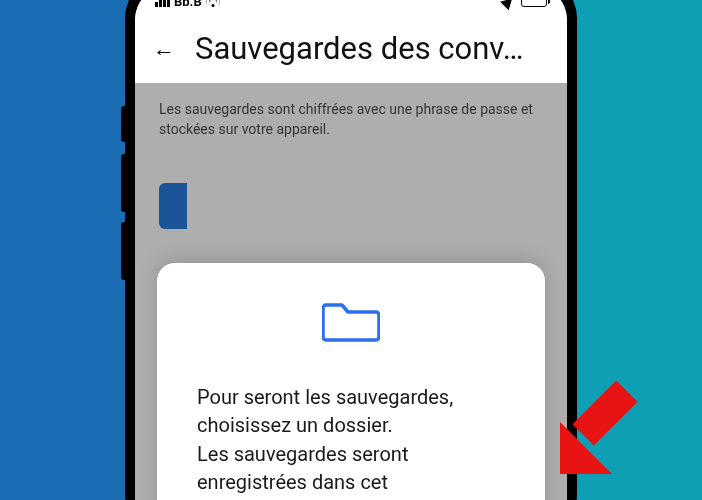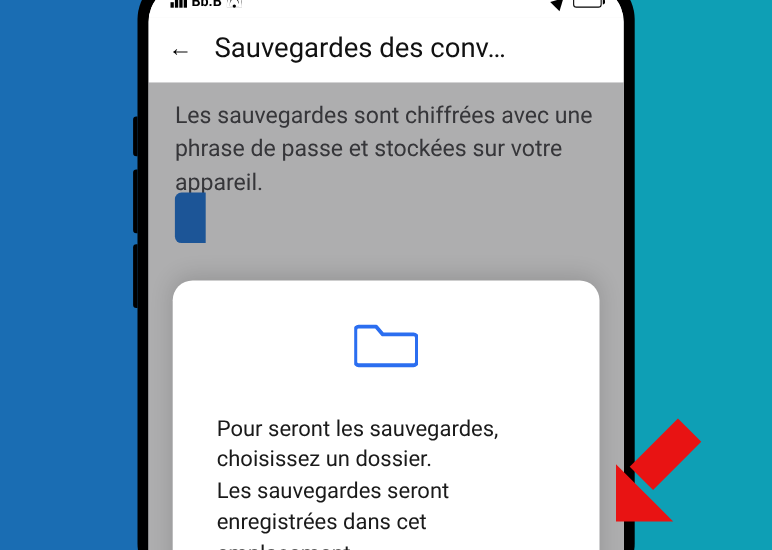--- a/index.html
+++ b/index.html
@@ -26,23 +26,23 @@
   .wifi{width:15px;height:11px;position:relative;}
   .wifi::before{content:"";position:absolute;bottom:0;left:50%;transform:translateX(-50%);width:3px;height:3px;background:#000;border-radius:50%;}
   .wifi::after{content:"";position:absolute;bottom:0;left:50%;transform:translateX(-50%);width:14px;height:14px;border:2px solid #000;border-bottom:none;border-left:none;border-right:none;border-radius:50% 50% 0 0 / 100% 100% 0 0;}
   .wifi-mid{position:absolute;bottom:1px;left:50%;transform:translateX(-50%);width:9px;height:9px;border:2px solid #000;border-bottom:none;border-left:none;border-right:none;border-radius:50% 50% 0 0 / 100% 100% 0 0;}
   .loc{width:0;height:0;border-left:6px solid transparent;border-right:6px solid transparent;border-bottom:11px solid #000;transform:rotate(45deg) translateY(1px);}
   .batt{width:26px;height:12px;border:1.5px solid #000;border-radius:3px;position:relative;}
   .batt::after{content:"";position:absolute;right:-4px;top:3px;width:2px;height:5px;background:#000;border-radius:0 2px 2px 0;}
   .batt-fill{width:100%;height:100%;background:#000;border-radius:1px;}
   .appbar{display:flex;align-items:center;gap:20px;padding:14px 18px 16px;background:#fff;}
   .back{font-size:22px;line-height:1;}
-  .title{font-size:25px;font-weight:400;color:#111;white-space:nowrap;overflow:hidden;text-overflow:ellipsis;flex:1;}
+  .title{font-size:31px;font-weight:400;color:#111;white-space:nowrap;overflow:hidden;text-overflow:ellipsis;flex:1;}
   .content{padding:16px 24px 0;position:relative;background:#f1f1f3;height:calc(100% - 30px - 62px);}
-  .desc{font-size:21px;line-height:1.45;color:#4b4b50;}
+  .desc{font-size:14px;line-height:1.45;color:#4b4b50;}
   .blue-btn{position:absolute;left:24px;top:100px;width:28px;height:46px;background:#2876d2;border-radius:6px 0 0 6px;}
   .para2{position:absolute;left:24px;top:190px;right:24px;font-size:17px;line-height:1.45;color:#4b4b50;}
   .link{color:#2876d2;text-decoration:underline;}
   .overlay{position:absolute;left:0;right:0;top:0;bottom:0;background:rgba(0,0,0,0.28);}
   .sheet{position:absolute;left:22px;right:22px;top:180px;bottom:0;background:#fff;border-radius:18px 18px 0 0;padding:34px 40px 0;box-shadow:0 -4px 20px rgba(0,0,0,0.15);}
   .folder{width:58px;height:46px;margin:0 auto 40px;display:block;}
   .sheet-text{font-size:20px;line-height:1.42;color:#1a1a1a;}
   .arrow{position:absolute;right:40px;bottom:8px;pointer-events:none;}
 </style>
 </head>

